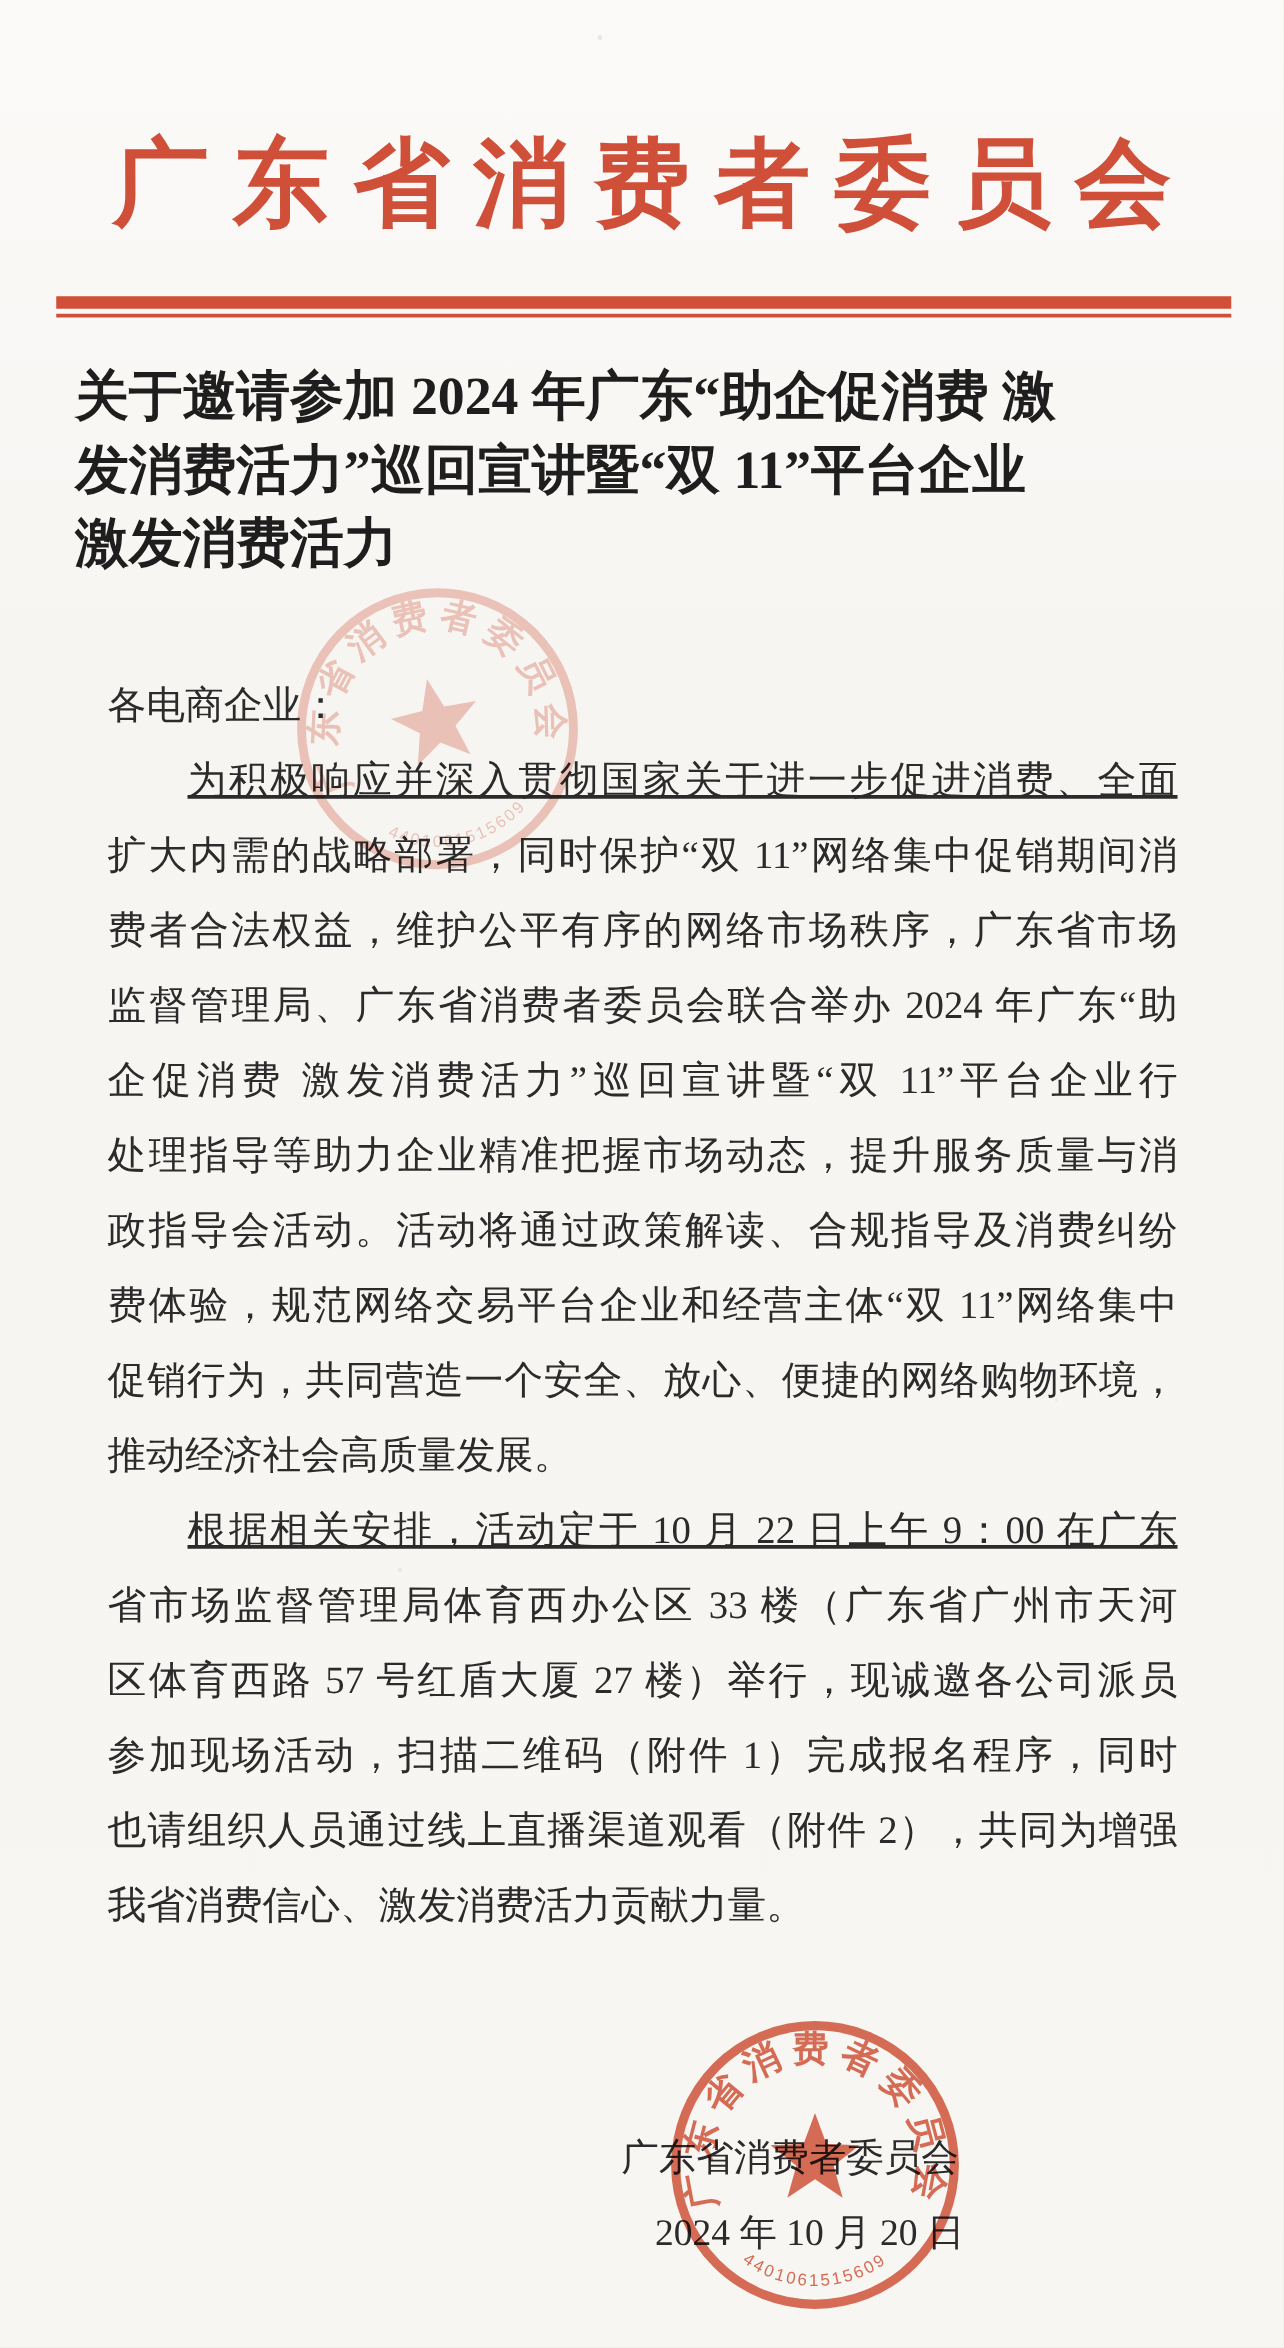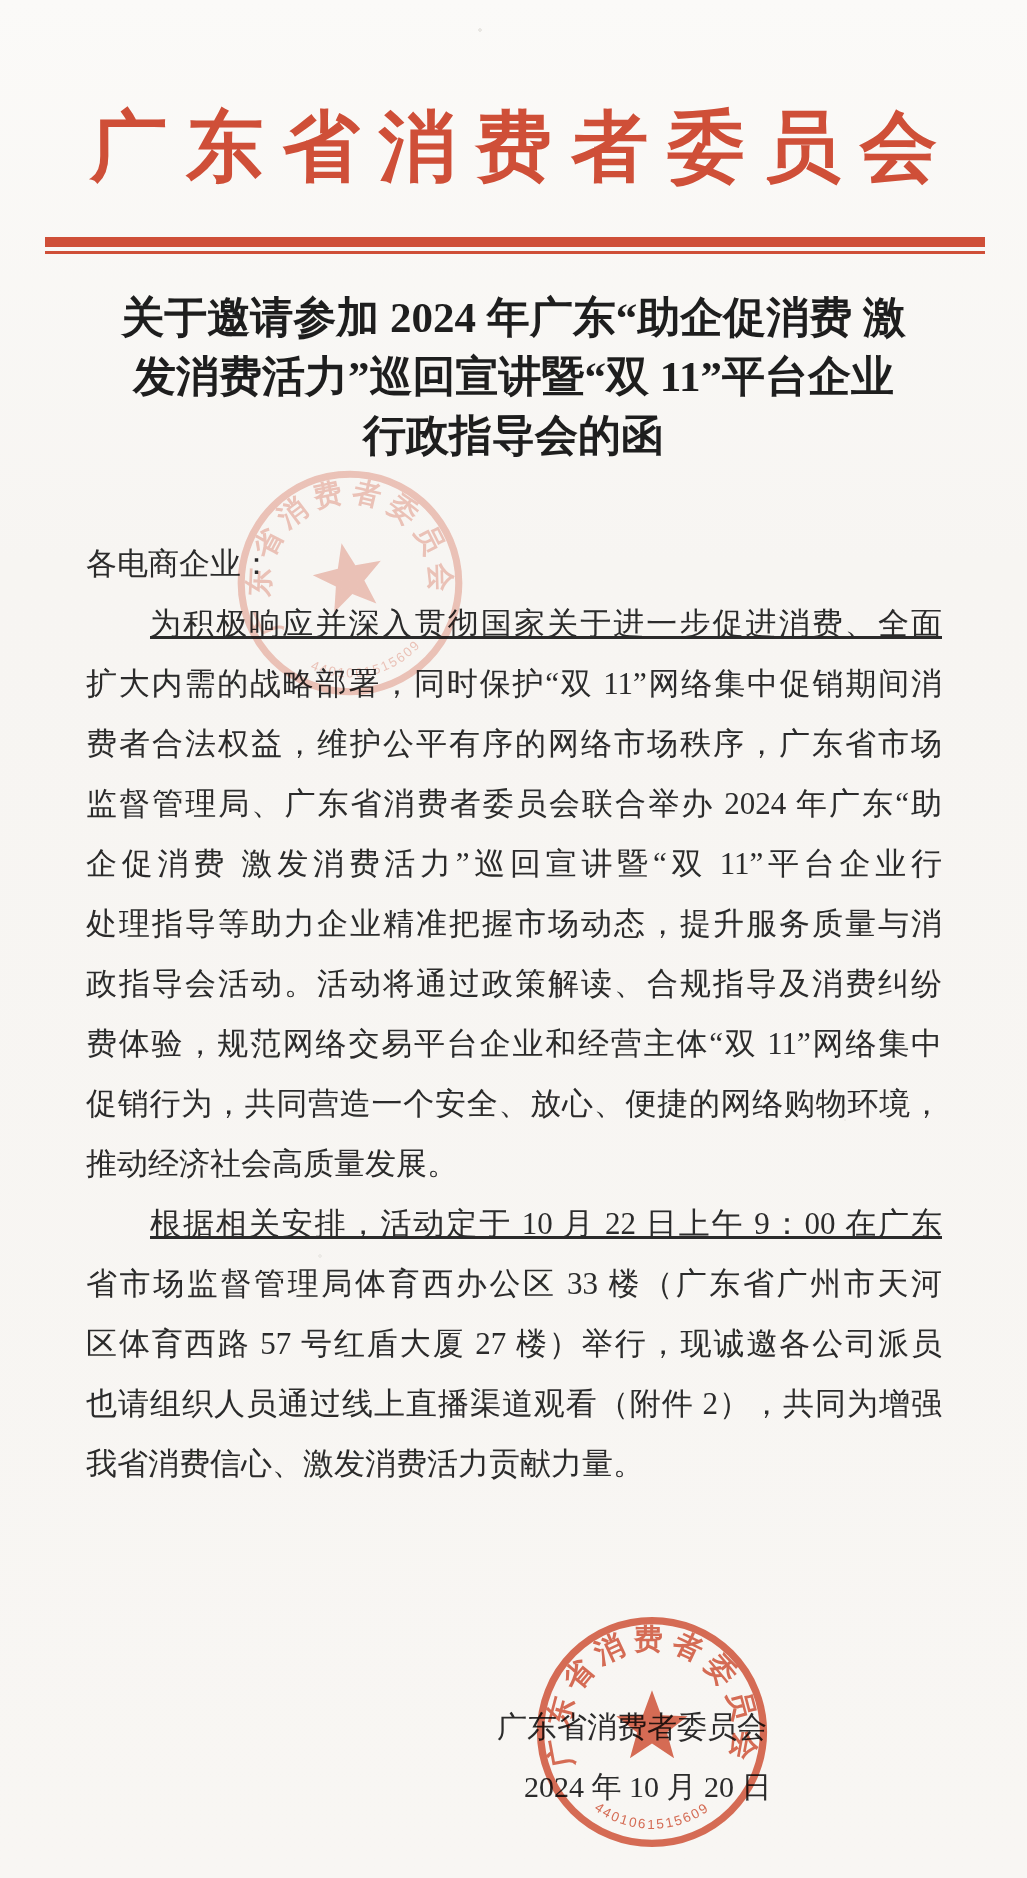--- a/index.html
+++ b/index.html
@@ -26,21 +26,21 @@
     font-size:77px;font-weight:700;
     color:var(--brand-red);
     letter-spacing:0.25em;text-indent:0.25em;
     white-space:nowrap;
   }
   .rule{position:absolute;left:45px;top:237px;width:940px;}
   .rule-thick{height:10px;background:var(--brand-red);}
   .rule-thin{height:3px;background:var(--brand-red);margin-top:4px;}
   .title{
     position:absolute;left:60px;top:288px;width:907px;
-    text-align:center;font-size:43px;font-weight:700;
+    text-align:left;font-size:43px;font-weight:700;
     line-height:59px;color:#1e1e1e;
   }
   .body{
     position:absolute;left:86px;top:534px;width:856px;
     font-size:31px;color:var(--text-black);
   }
   .bline{height:60px;line-height:60px;}
   .just{text-align:justify;text-align-last:justify;}
   .indent{padding-left:64px;text-decoration:underline;}
   .signature,.sigdate{
@@ -73,38 +73,39 @@
   <div class="letterhead">广东省消费者委员会</div>
 
   <div class="rule">
     <div class="rule-thick"></div>
     <div class="rule-thin"></div>
   </div>
 
   <div class="title">
     <div>关于邀请参加 2024 年广东“助企促消费 激</div>
     <div>发消费活力”巡回宣讲暨“双 11”平台企业</div>
-    <div>行政指导会的函</div>
+    <div>激发消费活力</div>
   </div>
 
   <div class="body">
     <div class="bline">各电商企业：</div>
     <div class="bline just indent">为积极响应并深入贯彻国家关于进一步促进消费、全面</div>
     <div class="bline just">扩大内需的战略部署，同时保护“双 11”网络集中促销期间消</div>
     <div class="bline just">费者合法权益，维护公平有序的网络市场秩序，广东省市场</div>
     <div class="bline just">监督管理局、广东省消费者委员会联合举办 2024 年广东“助</div>
     <div class="bline just">企促消费 激发消费活力”巡回宣讲暨“双 11”平台企业行</div>
     <div class="bline just">处理指导等助力企业精准把握市场动态，提升服务质量与消</div>
     <div class="bline just">政指导会活动。活动将通过政策解读、合规指导及消费纠纷</div>
     <div class="bline just">费体验，规范网络交易平台企业和经营主体“双 11”网络集中</div>
     <div class="bline just">促销行为，共同营造一个安全、放心、便捷的网络购物环境，</div>
     <div class="bline">推动经济社会高质量发展。</div>
     <div class="bline just indent">根据相关安排，活动定于 10 月 22 日上午 9：00 在广东</div>
     <div class="bline just">省市场监督管理局体育西办公区 33 楼（广东省广州市天河</div>
     <div class="bline just">区体育西路 57 号红盾大厦 27 楼）举行，现诚邀各公司派员</div>
+    <div class="bline just">参加现场活动，扫描二维码（附件 1）完成报名程序，同时</div>
     <div class="bline just">也请组织人员通过线上直播渠道观看（附件 2），共同为增强</div>
     <div class="bline">我省消费信心、激发消费活力贡献力量。</div>
   </div>
 
   <div class="signature">广东省消费者委员会</div>
   <div class="sigdate">2024 年 10 月 20 日</div>
 
   <svg class="seal seal-top" viewBox="0 0 240 240" aria-hidden="true">
     <circle class="seal-ring" cx="120" cy="120" r="107"></circle>
     <path id="sealArcTop1" d="M 44.8,147.4 A 80,80 0 1 1 195.2,147.4" fill="none"></path>

